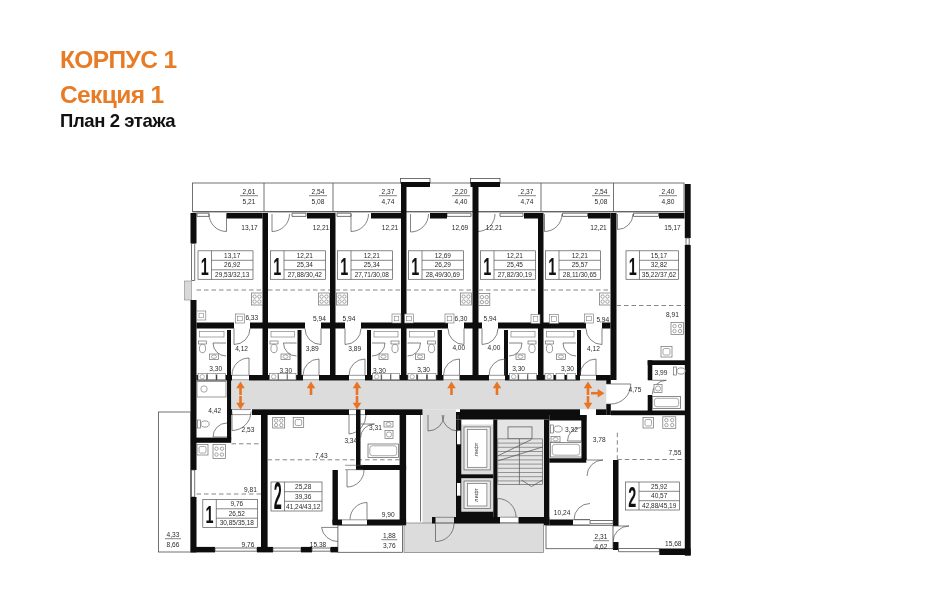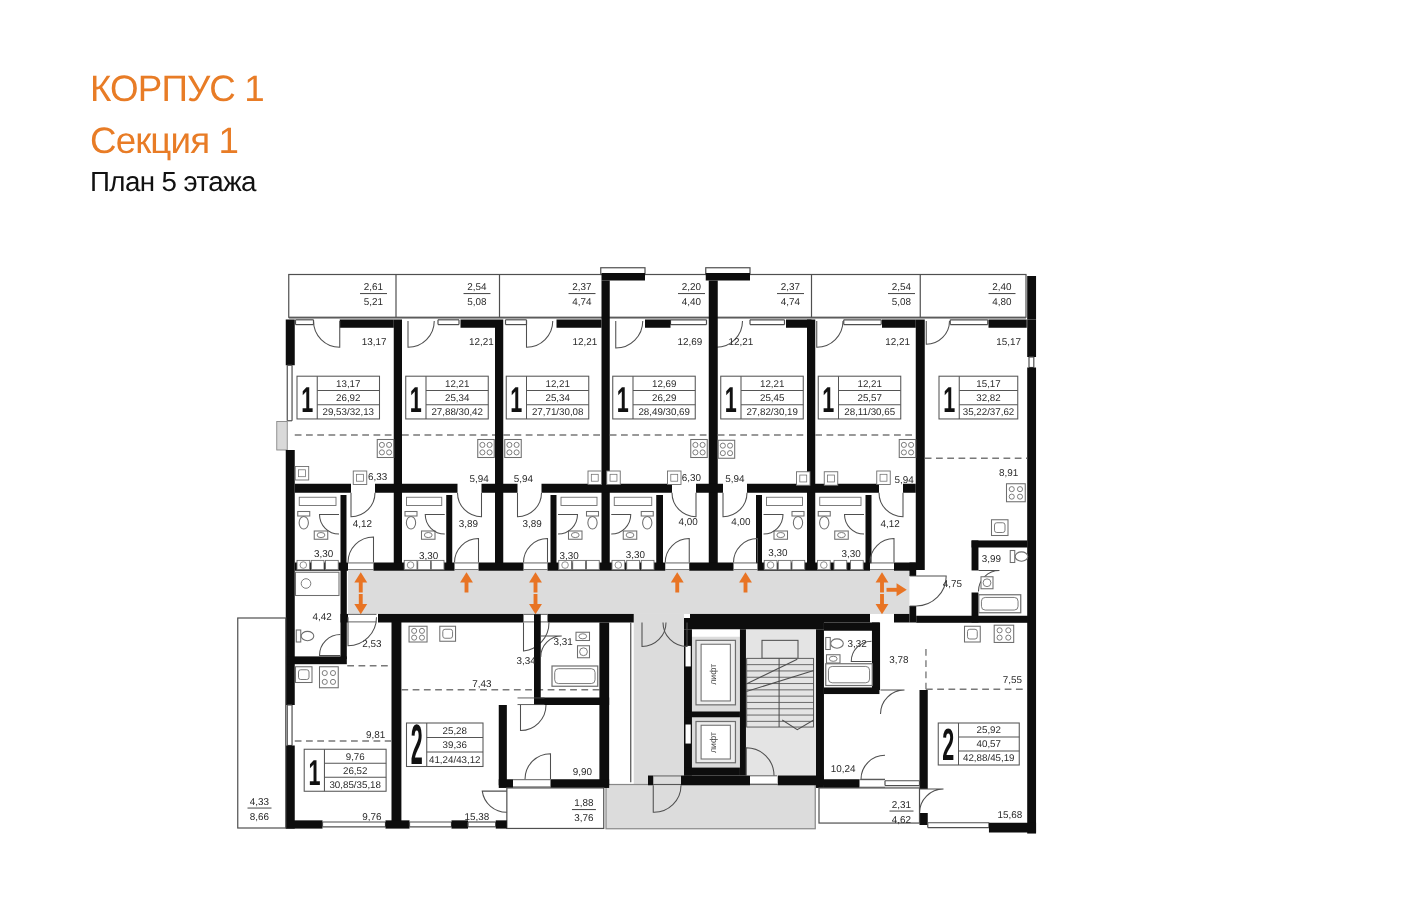--- a/index.html
+++ b/index.html
@@ -1,20 +1,20 @@
 <!DOCTYPE html>
 <html><head><meta charset="utf-8">
 <style>
 html,body{margin:0;padding:0;background:#fff;width:941px;height:600px;overflow:hidden;}
 *{font-family:"Liberation Sans",sans-serif;}
 svg text{font-family:"Liberation Sans",sans-serif;}
 </style></head>
 <body>
 
-<div style="position:absolute;left:60px;top:42px;color:#e87c26;font-weight:normal;font-size:24.5px;line-height:35px;letter-spacing:-0.6px;">КОРПУС 1<br>Секция 1<div style="color:#111;font-size:18.5px;letter-spacing:-0.4px;line-height:20px;margin-top:-1px;">План 5 этажа</div></div>
+<div style="position:absolute;left:60px;top:42px;color:#e87c26;font-weight:bold;font-size:24.5px;line-height:35px;letter-spacing:-0.6px;">КОРПУС 1<br>Секция 1<div style="color:#111;font-size:18.5px;letter-spacing:-0.4px;line-height:20px;margin-top:-1px;">План 2 этажа</div></div>
 
 <svg width="941" height="600" viewBox="0 0 941 600" style="position:absolute;left:0;top:0;">
 
 <rect x="232.0" y="380.5" width="374.3" height="28.8" fill="#dcdcdc"></rect>
 
 <rect x="422.5" y="409.3" width="33.5" height="114.2" fill="#dcdcdc"></rect>
 
 <rect x="404.0" y="523.0" width="139.5" height="29.5" fill="#dcdcdc" stroke="#888" stroke-width="0.8"></rect>
 
 <rect x="461.3" y="424.5" width="32.0" height="49.8" fill="#dcdcdc"></rect>

